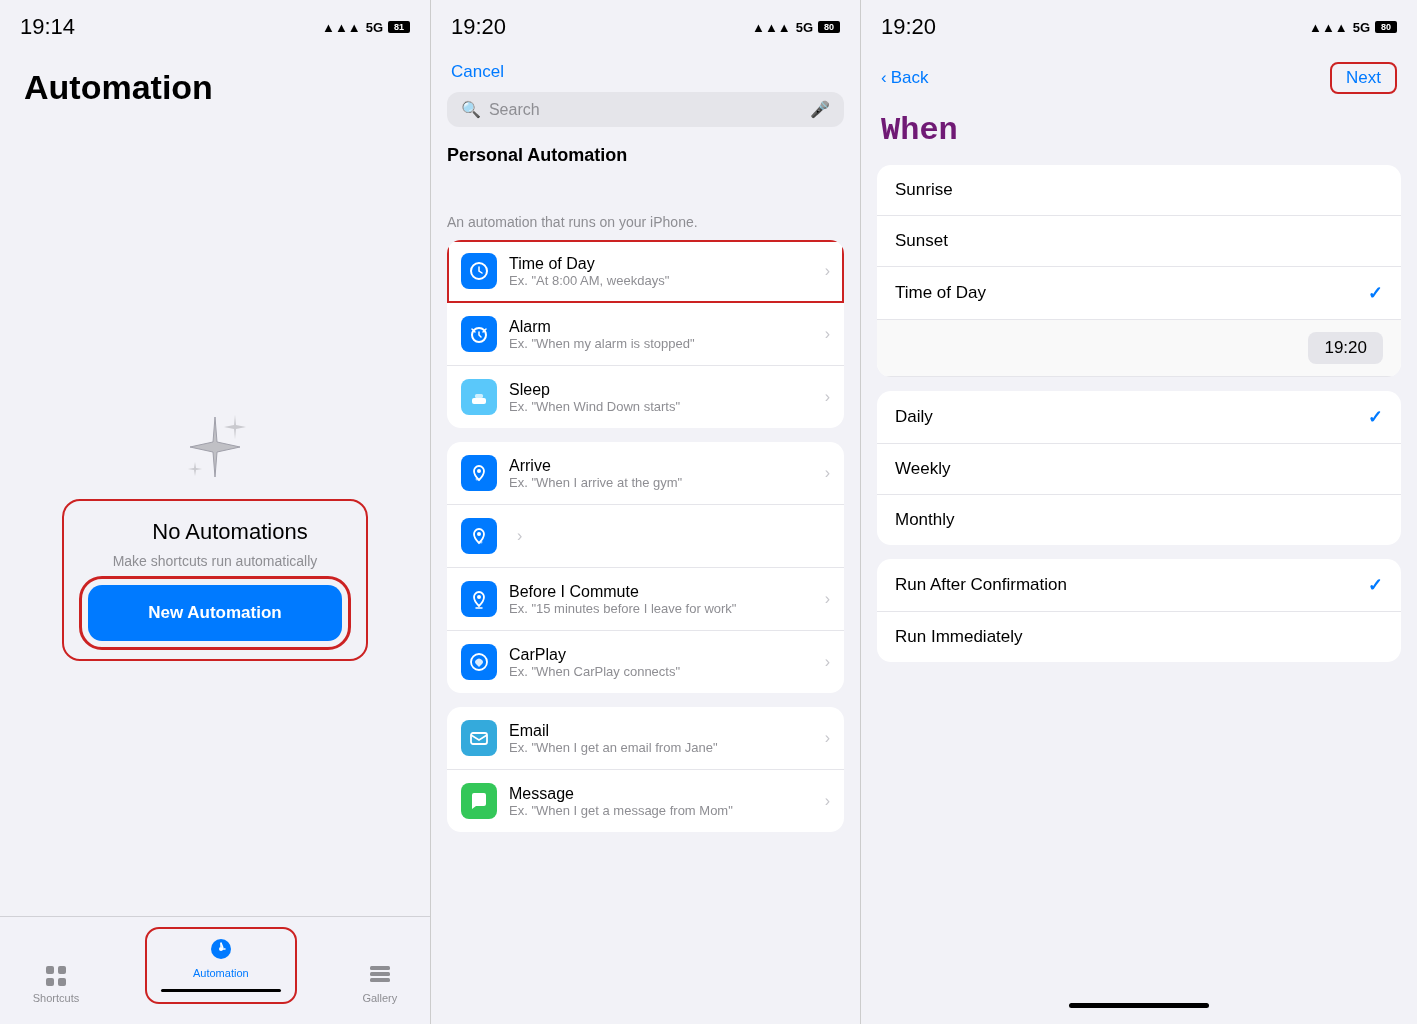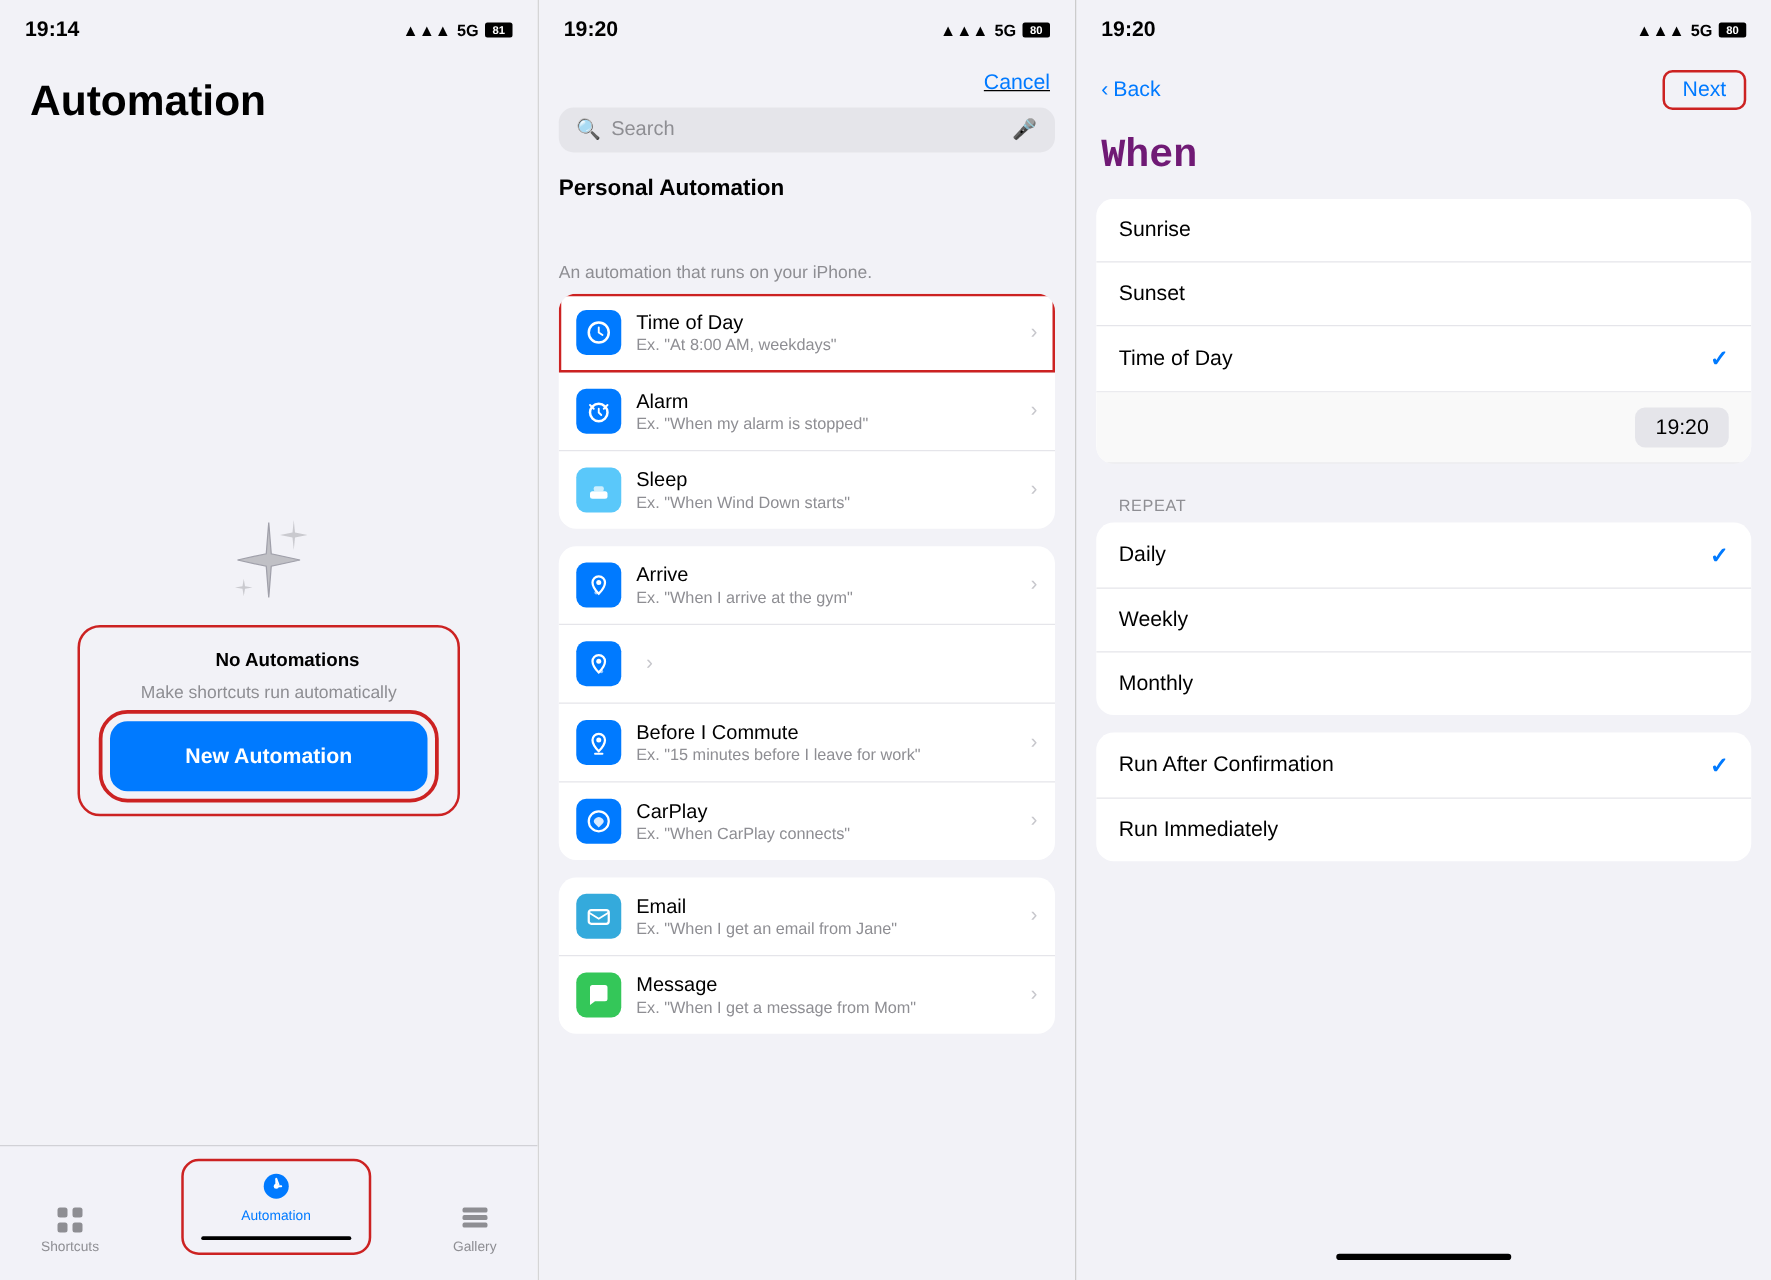--- a/index.html
+++ b/index.html
@@ -22,22 +22,22 @@
       position: relative;
     }
     .status-bar {
       display: flex;
       justify-content: space-between;
       align-items: center;
       padding: 14px 20px 8px;
       background: transparent;
     }
     .status-time {
-      font-size: 17px;
-      font-weight: 700;
+      font-size: 22px;
+      font-weight: 400;
       color: #000;
     }
     .status-icons {
       display: flex;
       align-items: center;
       gap: 5px;
       font-size: 13px;
       font-weight: 600;
       color: #000;
     }
@@ -71,22 +71,22 @@
     .sparkle-icon {
       width: 80px;
       height: 80px;
       position: relative;
     }
     .sparkle-icon svg {
       width: 80px;
       height: 80px;
     }
     .no-automations-title {
-      font-size: 15px;
-      font-weight: 700;
+      font-size: 22px;
+      font-weight: 400;
       color: #000;
       margin-left: 30px;
     }
     .no-automations-sub {
       font-size: 14px;
       color: #8e8e93;
       text-align: center;
     }
     .new-automation-btn {
       background: #007aff;
@@ -158,24 +158,23 @@
     .screen2 {
       width: 430px;
       height: 1024px;
       background: #f2f2f7;
       display: flex;
       flex-direction: column;
       border-left: 1px solid #ccc;
     }
     .screen2-header {
       display: flex;
-      justify-content: flex-end;
+      justify-content: flex-start;
       align-items: center;
       padding: 14px 20px 10px;
-      text-decoration: underline;
     }
     .cancel-btn {
       font-size: 17px;
       color: #007aff;
       cursor: pointer;
       background: none;
       border: none;
     }
     .search-bar {
       margin: 0 16px 12px;
@@ -600,21 +599,20 @@
       </div>
       <div class="when-item">
         <span class="when-item-label">Time of Day</span>
         <span class="when-checkmark">✓</span>
       </div>
       <div class="time-picker-row">
         <div class="time-pill">19:20</div>
       </div>
     </div>
 
-    <div class="repeat-label">REPEAT</div>
     <div class="when-section">
       <div class="when-item">
         <span class="when-item-label">Daily</span>
         <span class="when-checkmark">✓</span>
       </div>
       <div class="when-item">
         <span class="when-item-label">Weekly</span>
       </div>
       <div class="when-item">
         <span class="when-item-label">Monthly</span>

